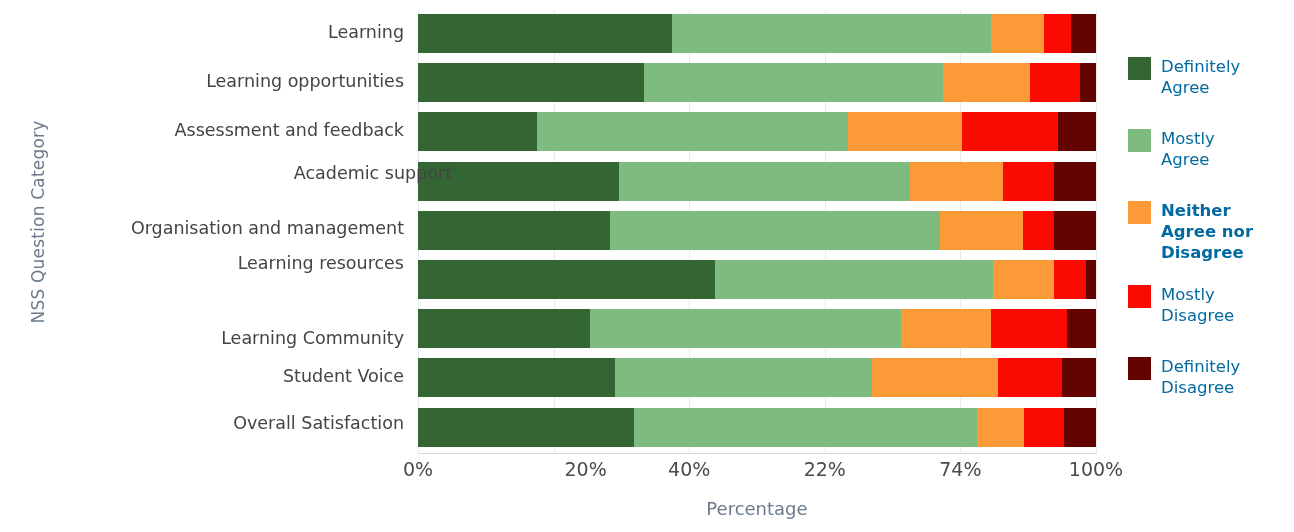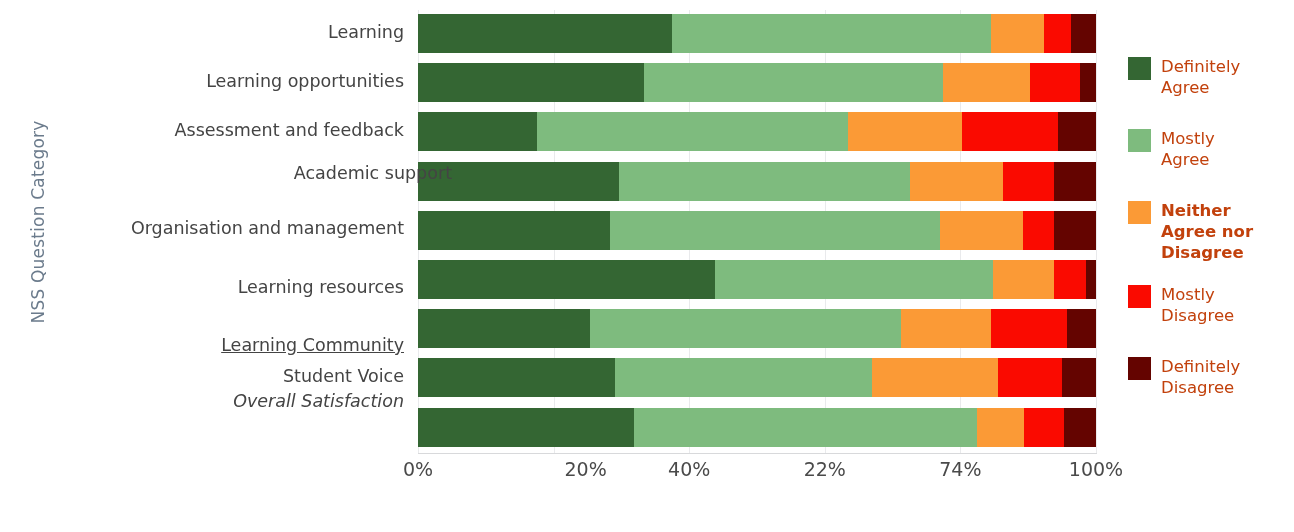--- a/index.html
+++ b/index.html
@@ -125,21 +125,21 @@
     align-items: flex-start;
   }
   .legend-swatch {
     width: 23px;
     height: 23px;
     flex: 0 0 23px;
     margin-right: 10px;
     margin-top: 1px;
   }
   .legend-text {
-    color: #c2410c;
+    color: #0369a1;
     font-size: 16.5px;
     line-height: 21px;
     white-space: pre-line;
   }
 </style>
 </head>
 <body>
 
 <div id="chart-root">
 
@@ -236,24 +236,24 @@
         </div>
       </div>
     </div>
 
   <div id="cat-labels">
       <div class="cat-label-wrap" style="top: 21.5px;">Learning</div>
       <div class="cat-label-wrap" style="top: 70.7px;">Learning opportunities</div>
       <div class="cat-label-wrap" style="top: 119.9px; text-align: right;">Assessment and feedback</div>
       <div class="cat-label-wrap" style="top: 163px; margin-left: 48px;">Academic support</div>
       <div class="cat-label-wrap" style="top: 218.3px;">Organisation and management</div>
-      <div class="cat-label-wrap" style="top: 277px;">Learning resources</div>
-      <div class="cat-label-wrap" style="top: 335px; text-decoration: underline;">Learning Community</div>
+      <div class="cat-label-wrap" style="top: 253px;">Learning resources</div>
+      <div class="cat-label-wrap" style="top: 328px;">Learning Community</div>
       <div class="cat-label-wrap" style="top: 365.9px;">Student Voice</div>
-      <div class="cat-label-wrap" style="top: 391px; font-style: italic;">Overall Satisfaction</div>
+      <div class="cat-label-wrap" style="top: 413px;">Overall Satisfaction</div>
     </div>
   <div id="tick-labels">
       <div class="tick-label" style="left: 418px;">0%</div>
       <div class="tick-label" style="left: 553.6px; margin-left: 32px;">20%</div>
       <div class="tick-label" style="left: 689.2px;">40%</div>
       <div class="tick-label" style="left: 824.8px;">22%</div>
       <div class="tick-label" style="left: 960.4px;">74%</div>
       <div class="tick-label" style="left: 1096px;">100%</div>
     </div>
 
@@ -279,13 +279,14 @@
         <span class="legend-text">Mostly
 Disagree</span>
       </div>
       <div class="legend-item" style="top: 300px;">
         <span class="legend-swatch" style="background: rgb(100, 4, 0);"></span>
         <span class="legend-text">Definitely
 Disagree</span>
       </div>
     </div>
 
+  <div class="x-axis-title">Percentage</div>
 </div>
 
 </body></html>

